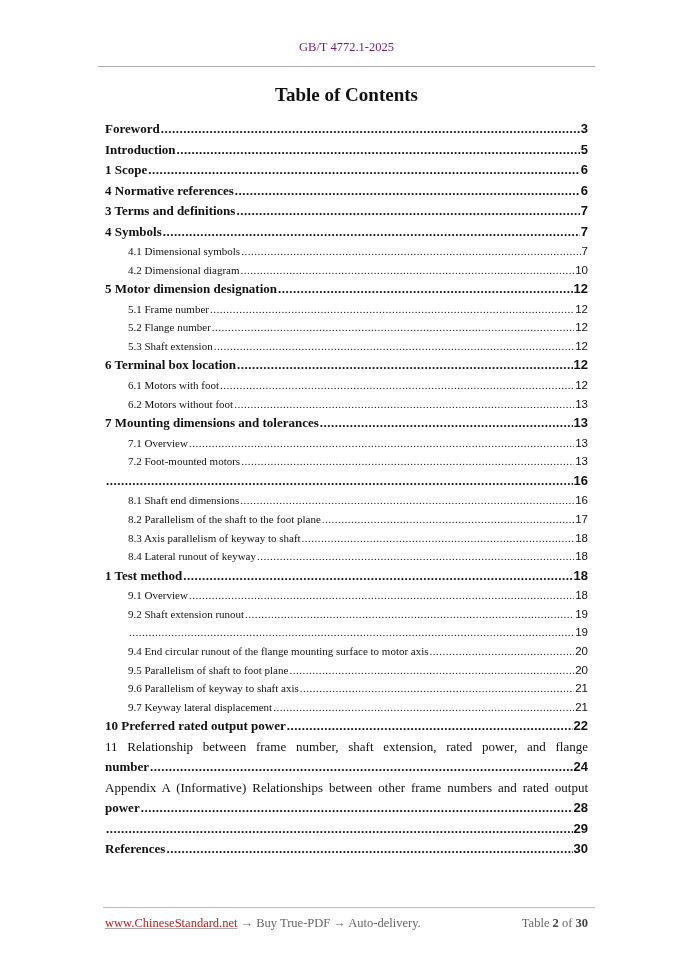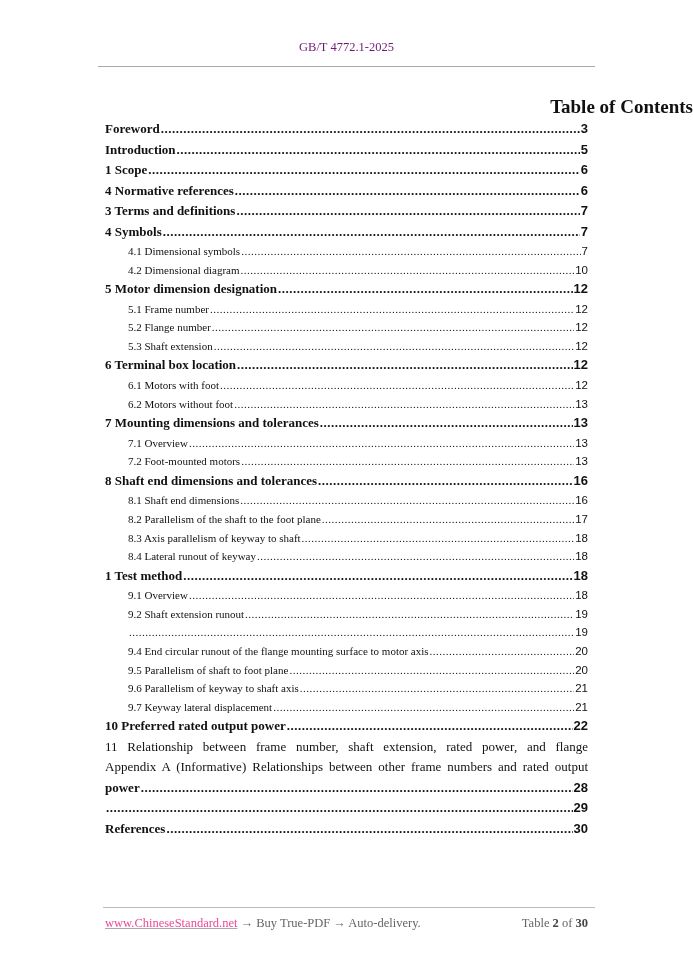--- a/index.html
+++ b/index.html
@@ -1,34 +1,34 @@
 <!DOCTYPE html>
 <html><head>
 <meta charset="utf-8">
 <style>
   html, body { margin:0; padding:0; background:#ffffff; }
   body { width:693px; height:980px; position:relative; overflow:hidden; font-family:"Liberation Serif", serif; color:#111; }
   .header { position:absolute; top:40px; left:0; width:693px; text-align:center; font-size:12.5px; color:#701a75; }
   .header-rule { position:absolute; top:66px; left:98px; width:497px; height:0; border-top:1px solid #aaa; }
-  .title { position:absolute; top:96px; left:0; width:693px; text-align:right; font-size:19px; font-weight:bold; color:#111; }
+  .title { position:absolute; top:84px; left:0; width:693px; text-align:center; font-size:19px; font-weight:bold; color:#111; }
   .toc { position:absolute; top:119px; left:105px; width:483px; }
   .row { display:flex; align-items:baseline; white-space:nowrap; }
   .row.l1 { font-size:13px; height:20.5px; line-height:20.5px;font-weight:bold; }
   .row.l2 { font-size:11px; height:18.6px; line-height:18.6px; padding-left:23px; }
   .row .label { flex:0 0 auto; }
   .row .dots { flex:1 1 auto; overflow:hidden; margin:0 1px; }
   .row .dots::after { content:"............................................................................................................................................................................................................................................................"; letter-spacing:0.5px; }
   .row .page { flex:0 0 auto; font-family:"Liberation Sans", sans-serif; }
   .row.l1 .page { font-size:13px; }
   .row.l2 .page { font-size:11.5px; }
   .wrap { font-size:13px; line-height:20.5px; }
   .wrap .first { text-align:justify; text-align-last:justify; height:20.5px; overflow:hidden; }
   .footer-rule { position:absolute; top:907px; left:103px; width:492px; border-top:1px solid #bbb; }
   .footer { position:absolute; top:916px; left:105px; width:483px; font-size:12.5px; color:#666; display:flex; justify-content:space-between; }
-  .footer .link { color:#ec4899; text-decoration:underline; text-decoration-color:#aaa; }
+  .footer .link { color:#b91c1c; text-decoration:underline; text-decoration-color:#aaa; }
   .footer b { color:#444; }
 </style>
 </head>
 <body>
 
 <div class="header">GB/T 4772.1-2025</div>
 <div class="header-rule"></div>
 
 <div class="title">Table of Contents</div>
 
@@ -117,21 +117,20 @@
       <span class="label">7.1 Overview</span>
       <span class="dots"></span>
       <span class="page">13</span>
     </div>
   <div class="row l2">
       <span class="label">7.2 Foot-mounted motors</span>
       <span class="dots"></span>
       <span class="page">13</span>
     </div>
   <div class="row l1">
-      <span class="label">8 Shaft end dimensions and tolerances </span>
       <span class="dots"></span>
       <span class="page">16</span>
     </div>
   <div class="row l2">
       <span class="label">8.1 Shaft end dimensions</span>
       <span class="dots"></span>
       <span class="page">16</span>
     </div>
   <div class="row l2">
       <span class="label">8.2 Parallelism of the shaft to the foot plane </span>
@@ -187,20 +186,25 @@
       <span class="dots"></span>
       <span class="page">21</span>
     </div>
   <div class="row l1">
       <span class="label">10 Preferred rated output power </span>
       <span class="dots"></span>
       <span class="page">22</span>
     </div>
   <div class="wrap">
     <div class="first">11 Relationship between frame number, shaft extension, rated power, and flange</div>
+    <div class="row l1">
+        <span class="label">number</span>
+        <span class="dots"></span>
+        <span class="page">24</span>
+      </div>
   </div>
   <div class="wrap">
     <div class="first">Appendix A (Informative) Relationships between other frame numbers and rated output</div>
     <div class="row l1">
         <span class="label">power</span>
         <span class="dots"></span>
         <span class="page">28</span>
       </div>
   </div>
   <div class="row l1">

